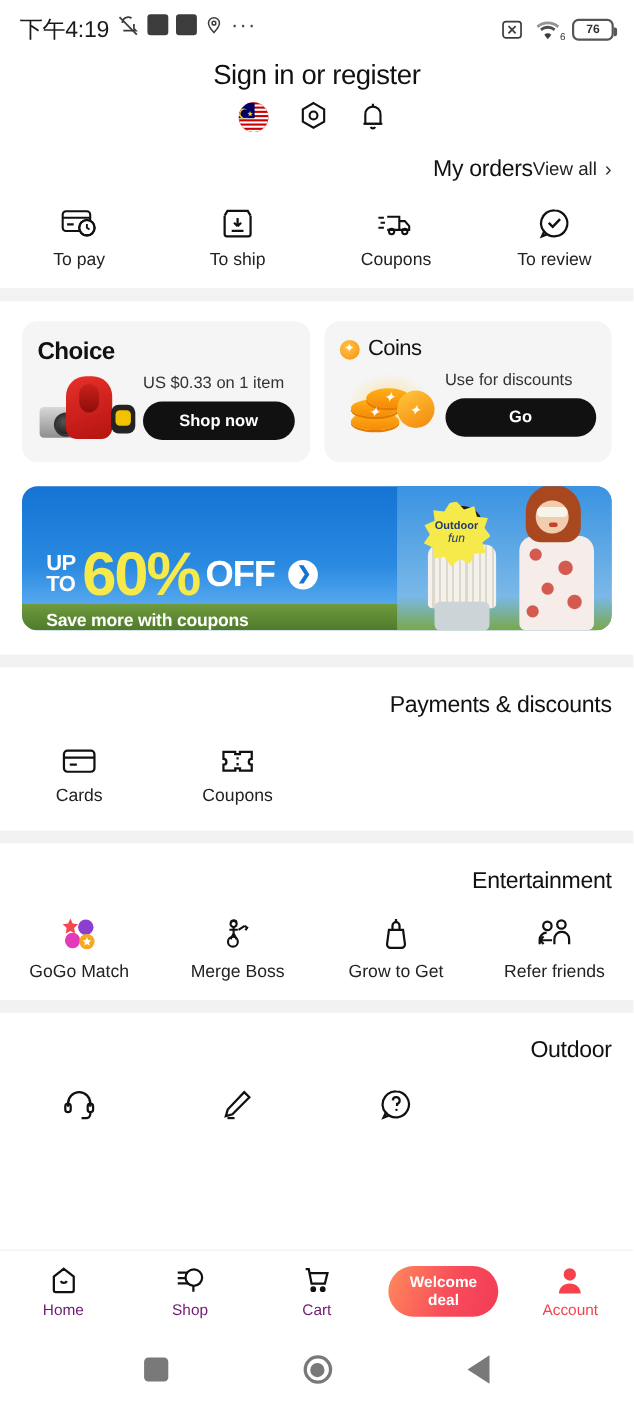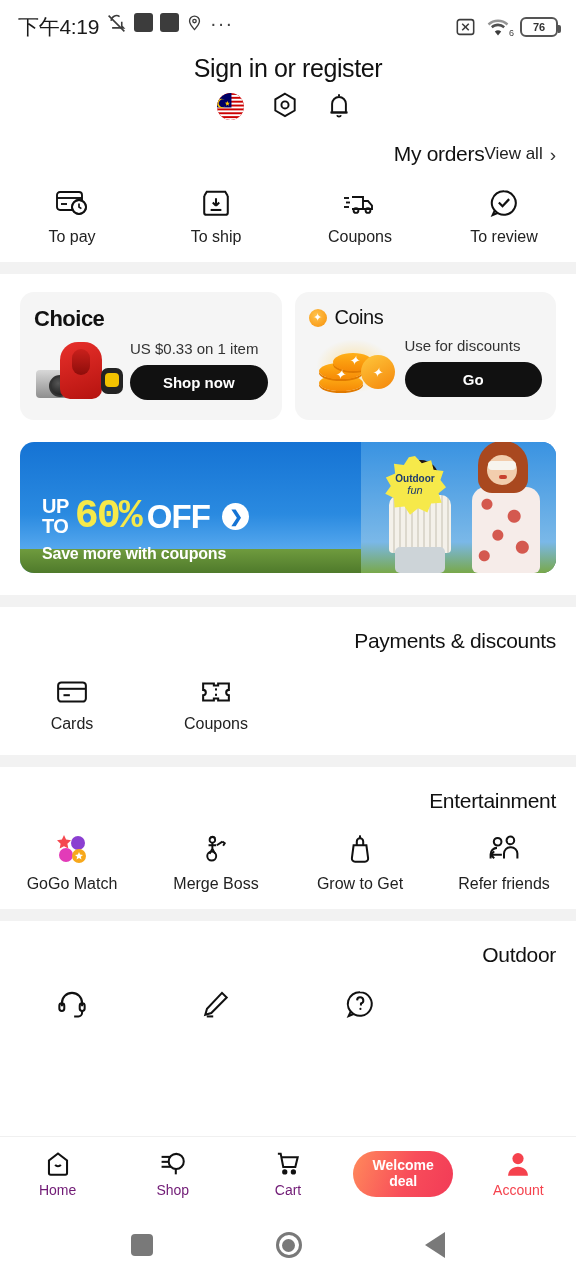--- a/index.html
+++ b/index.html
@@ -119,21 +119,21 @@
   .banner{
     position:relative; height:131px; border-radius:14px; overflow:hidden;
     background:linear-gradient(180deg,#1573d4 0%,#2a8ae0 55%,#56a8ee 82%, #7ab8e8 100%);
   }
   .grass{position:absolute;left:0;right:0;bottom:0;height:24px;
     background:linear-gradient(180deg,#6f9b3e,#4f7a2b);}
   .banner-text{position:absolute;left:22px;top:55px;}
   .line1{display:flex;align-items:center;gap:6px;}
   .upto{display:flex;flex-direction:column;color:#fff;font-weight:800;font-size:20px;
     line-height:0.98;letter-spacing:-0.5px;}
-  .pct{color:#f6e94a;font-weight:800;font-size:40px;line-height:0.9;letter-spacing:-2px;font-family:Liberation Mono, monospace;}
+  .pct{color:#f6e94a;font-weight:800;font-size:56px;line-height:0.9;letter-spacing:-2px;}
   .off{color:#fff;font-weight:800;font-size:33px;line-height:0.9;letter-spacing:-1px;}
   .arrow-btn{width:27px;height:27px;border-radius:50%;background:#fff;margin-left:6px;
     display:flex;align-items:center;justify-content:center;}
   .arrow-btn span{color:#1573d4;font-size:16px;font-weight:700;line-height:1;margin-left:2px;}
   .sub{color:#fff;font-weight:700;font-size:16px;margin-top:9px;letter-spacing:-0.2px;}
   .starburst{position:absolute;right:110px;top:14px;width:62px;height:60px;
     background:#f6e94a;display:flex;flex-direction:column;align-items:center;justify-content:center;
     clip-path:polygon(50% 0%,61% 12%,76% 7%,80% 23%,96% 25%,91% 40%,100% 52%,88% 62%,93% 78%,
       76% 79%,70% 94%,55% 87%,42% 98%,33% 84%,17% 86%,16% 70%,2% 63%,11% 50%,3% 36%,18% 29%,
       16% 13%,32% 15%,40% 2%);}

